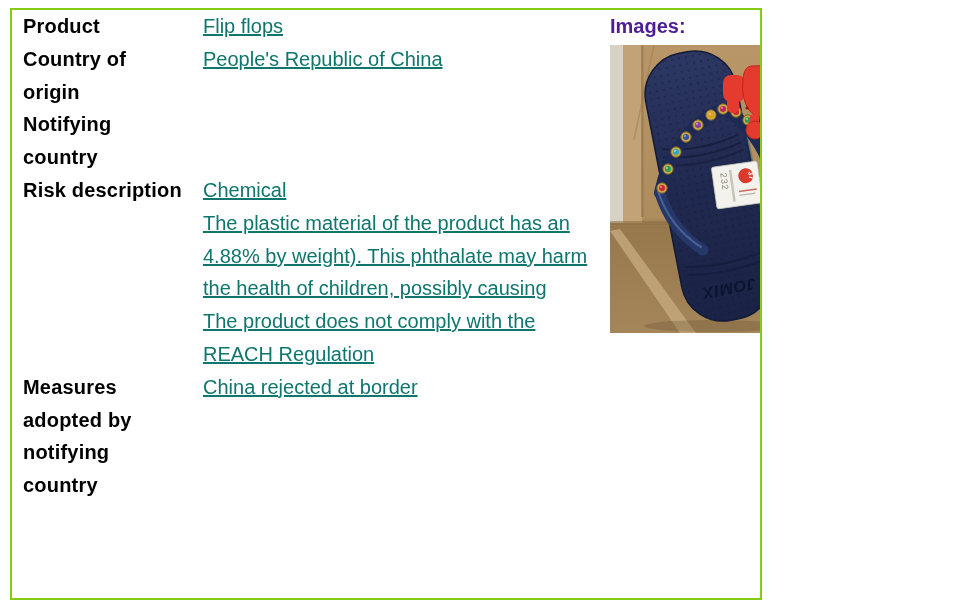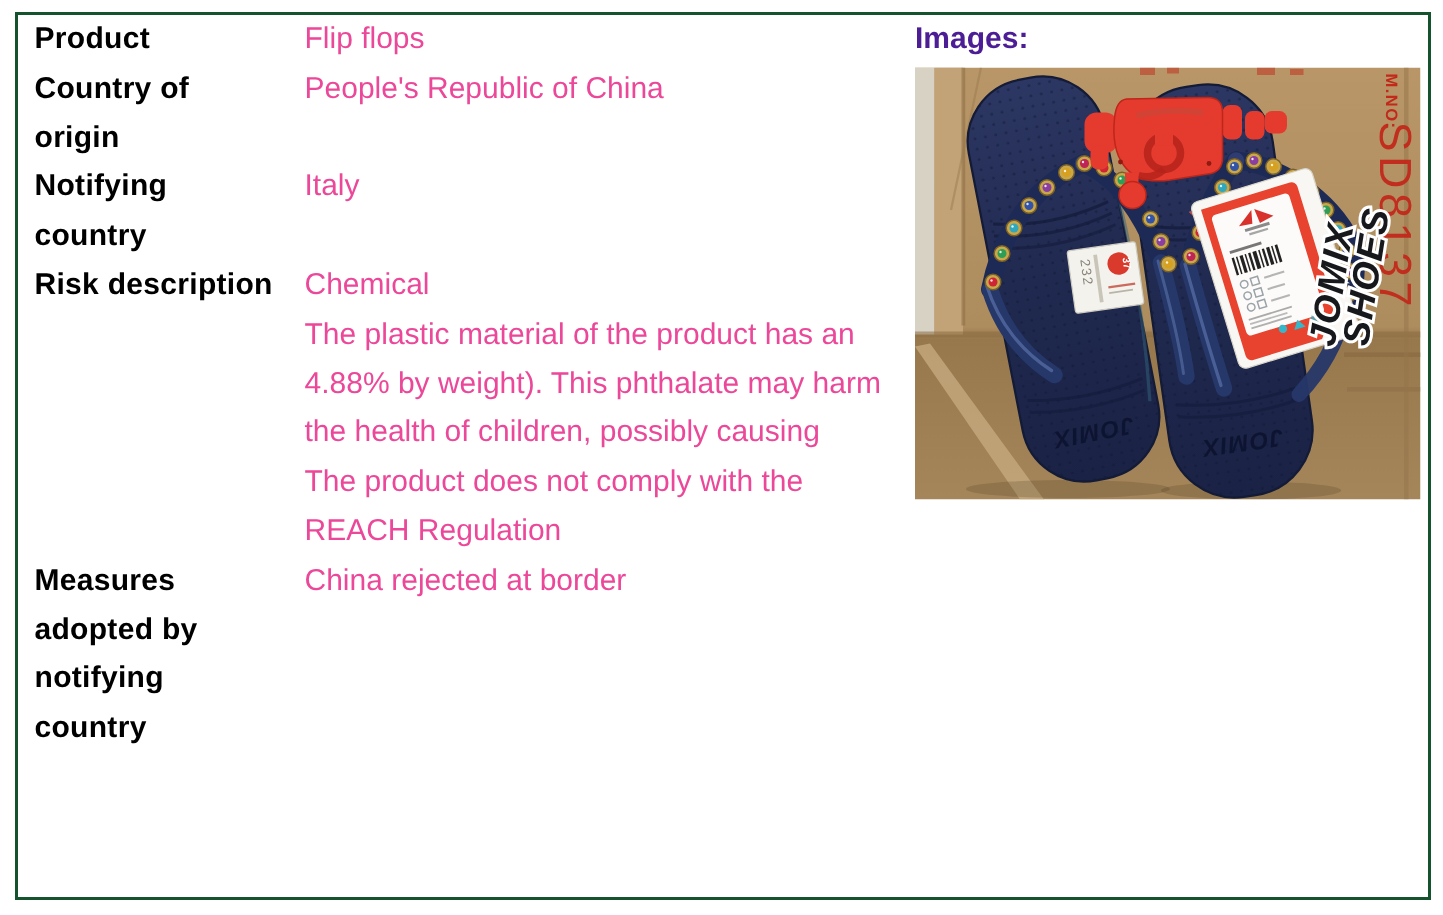--- a/index.html
+++ b/index.html
@@ -1,28 +1,28 @@
 <!DOCTYPE html>
 <html><head>
 <meta charset="utf-8">
 <style>
   html,body{margin:0;padding:0;}
   body{
     width:962px;height:610px;background:#ffffff;position:relative;
     font-family:"Liberation Sans", sans-serif;overflow:hidden;
   }
   .doc-table{
-    position:absolute;left:10px;top:8px;width:944px;height:592px;
-    border:2px solid #14532d;box-sizing:border-box;background:#fff;overflow:hidden;
+    position:absolute;left:10px;top:8px;width:752px;height:592px;
+    border:2px solid #84cc16;box-sizing:border-box;background:#fff;overflow:hidden;
   }
   .rows{position:absolute;left:0;top:0;width:598px;}
   .row{display:grid;grid-template-columns:191px 1fr;}
   .line{line-height:32.8px;font-size:20px;white-space:nowrap;}
   .label .line{font-weight:bold;color:#000;padding-left:11px;letter-spacing:0.2px;}
-  .value .line{color:#ec4899;}
+  .value .line{color:#0f766e;text-decoration:underline;}
   .images-header{
     position:absolute;left:598px;top:0;font-size:20px;font-weight:bold;
     color:#4c1d95;line-height:32.8px;
   }
   .photo{position:absolute;left:598px;top:35px;width:337px;height:288px;}
   svg{font-family:"Liberation Sans", sans-serif;}
 </style>
 </head>
 <body>
 
@@ -46,23 +46,20 @@
       </div>
       <div class="cell value">
         <div class="line">People's Republic of China</div>
       </div>
     </div>
 
     <div class="row">
       <div class="cell label">
         <div class="line">Notifying</div>
         <div class="line">country</div>
-      </div>
-      <div class="cell value">
-        <div class="line">Italy</div>
       </div>
     </div>
 
     <div class="row">
       <div class="cell label">
         <div class="line">Risk description</div>
       </div>
       <div class="cell value">
         <div class="line">Chemical</div>
         <div class="line">The plastic material of the product has an</div>

